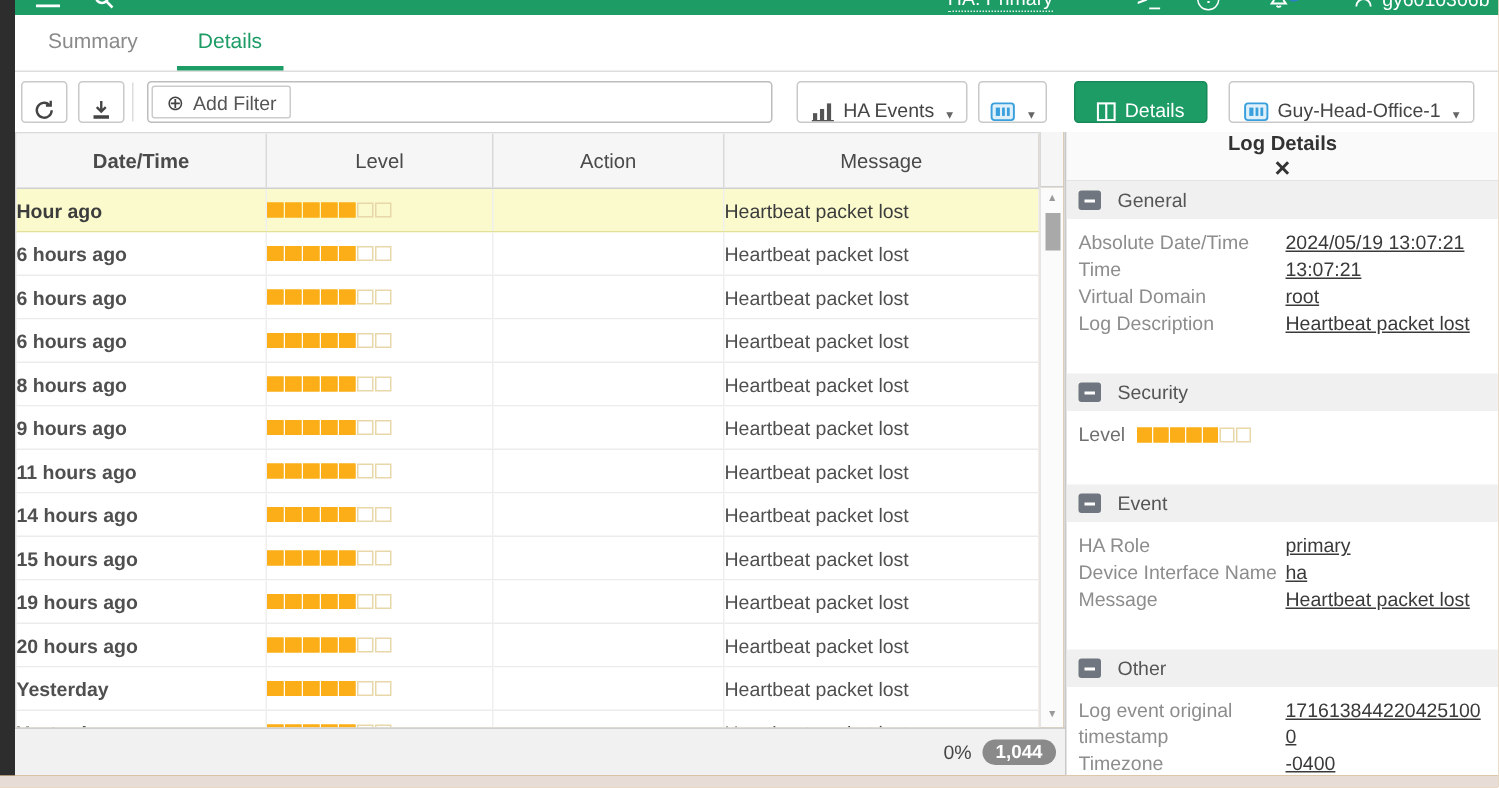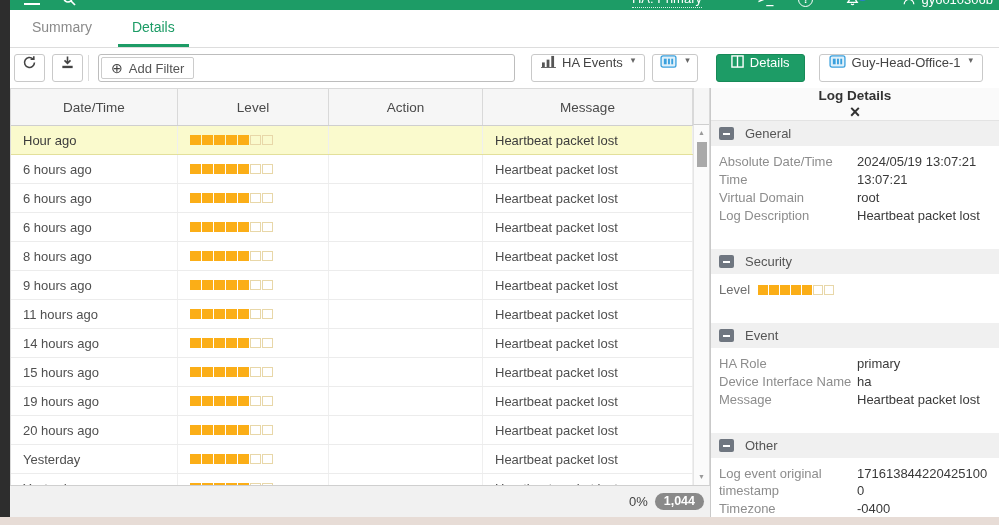--- a/index.html
+++ b/index.html
@@ -28,41 +28,41 @@
   .badge1{position:absolute;right:-9px;top:-4px;width:13px;height:13px;background:#2e7bd0;border-radius:50%;color:#fff;font-size:9px;display:flex;align-items:center;justify-content:center;}
   .user-group{display:inline-flex;align-items:center;gap:5px;}
 
   
   .tabbar{position:absolute;left:10px;top:10px;width:989px;height:38px;background:#fff;border-bottom:1px solid #ddd;display:flex;align-items:stretch;padding-left:8px;}
   .tab{display:flex;align-items:center;padding:0 14px;font-size:14px;color:#8a8a8a;cursor:pointer;border-bottom:3px solid transparent;margin-right:12px;}
   .tab.active{color:var(--green);border-bottom-color:var(--green);}
 
   
   .toolbar{position:absolute;left:10px;top:48px;width:989px;height:40px;background:#fff;display:flex;align-items:center;padding:0 4px 0 4px;}
-  .btn{height:28px;border:1px solid #c9c9c9;border-radius:3px;background:#fff;display:inline-flex;align-items:flex-start;gap:6px;padding:0 9px;font-size:13px;color:#444;cursor:pointer;}
+  .btn{height:28px;border:1px solid #c9c9c9;border-radius:3px;background:#fff;display:inline-flex;align-items:flex-end;gap:6px;padding:0 9px;font-size:13px;color:#444;cursor:pointer;}
   .btn.icon-only{padding:0 7px;}
   .btn.green{background:var(--green);border-color:#178a58;color:#fff;}
   .tool-sep{width:1px;height:26px;background:#ddd;margin:0 9px 0 5px;}
   .filter-box{flex:1;height:28px;border:1px solid #bdbdbd;border-radius:3px;margin-right:16px;display:flex;align-items:center;padding:2px;background:#fff;}
   .filter-chip{height:22px;border:1px solid #ccc;border-radius:2px;display:inline-flex;align-items:center;gap:6px;padding:0 9px;font-size:13px;color:#555;background:#fff;cursor:pointer;}
   .plus-circle{font-size:14px;color:#444;line-height:1;}
   .caret{font-size:9px;color:#666;margin-left:2px;}
   .mr{margin-right:7px;}
 
   
   .tablewrap{position:absolute;left:10px;top:88px;width:683px;height:397px;border-left:1px solid #d9d9d9;border-top:1px solid #d9d9d9;overflow:hidden;background:#fff;}
   .thead{display:flex;height:37px;background:#f6f6f6;border-bottom:1px solid #cfcfcf;}
   .th{display:flex;align-items:center;justify-content:center;font-size:13.5px;color:#4a4a4a;border-right:1px solid #d9d9d9;cursor:pointer;}
-  .c-dt{width:167px;}
+  .c-dt{width:167px;font-weight:bold;}
   .c-level{width:151px;}
   .c-action{width:154px;}
   .c-msg{flex:1;}
   .trow{display:flex;height:29px;border-bottom:1px solid #ececec;background:#fff;cursor:pointer;}
   .trow.selected{background:var(--sel);border-bottom-color:#e3e09a;}
-  .cell{display:flex;align-items:center;font-size:13px;color:#4f4f4f;border-right:1px solid #efefef;padding-left:12px;overflow:hidden;white-space:nowrap;}
+  .cell{display:flex;align-items:center;font-size:13px;color:#4f4f4f;border-right:1px solid #efefef;overflow:hidden;white-space:nowrap;}
   .trow.selected .cell{color:#3c3c3c;}
   .bars{display:inline-flex;}
   .bar{width:11px;height:10px;background:transparent;border:1px solid #e8d7a8;display:inline-block;margin-right:1px;}
   .bar.filled{background:var(--orange);border-color:var(--orange);}
   .bars.small .bar{width:10px;height:10px;}
 
   
   .vscroll{position:absolute;left:693px;top:88px;width:17px;height:397px;border-right:1px solid #d9d9d9;}
   .vs-head{height:37px;background:#f6f6f6;border-bottom:1px solid #cfcfcf;border-left:1px solid #d9d9d9;}
   .vs-track{height:360px;background:#fbfbfb;border-left:1px solid #e5e5e5;display:flex;flex-direction:column;align-items:center;padding:3px 0;}
@@ -80,21 +80,21 @@
   .panel-head{height:33px;display:flex;align-items:center;justify-content:space-between;padding:0 10px;background:#fafafa;border-bottom:1px solid #e3e3e3;flex-direction:column;}
   .panel-title{font-size:13.5px;font-weight:bold;color:#333;}
   .close-x{font-size:18px;font-weight:bold;color:#333;cursor:pointer;line-height:1;}
   .sec-bar{height:25px;background:#f0f0f0;display:flex;align-items:center;gap:11px;padding-left:8px;cursor:pointer;}
   .sec-icon{width:15px;height:13px;background:#6f7680;border-radius:2px;display:inline-flex;align-items:center;justify-content:center;cursor:pointer;}
   .sec-icon .minus{width:7px;height:2px;background:#fff;display:block;}
   .sec-name{font-size:13px;color:#555;}
   .fields{padding:7px 8px 24px 8px;}
   .frow{display:flex;margin-bottom:1px;line-height:17px;}
   .flabel{width:138px;min-width:138px;font-size:13px;color:#8d8d8d;padding-right:4px;}
-  .fvalue{flex:1;font-size:13px;color:#3a3a3a;word-break:break-all;}
+  .fvalue{flex:1;font-size:13px;color:#3a3a3a;word-break:break-all;text-decoration:underline;}
   .level-row{align-items:center;}
   .flabel-inline{font-size:13px;color:#6f6f6f;margin-right:8px;}
 
   .bottomstrip{position:absolute;left:0;top:517px;width:999px;height:8px;background:#e7dcd6;}
   svg{display:block;}
 </style>
 </head>
 <body>
 
 <div class="app">

